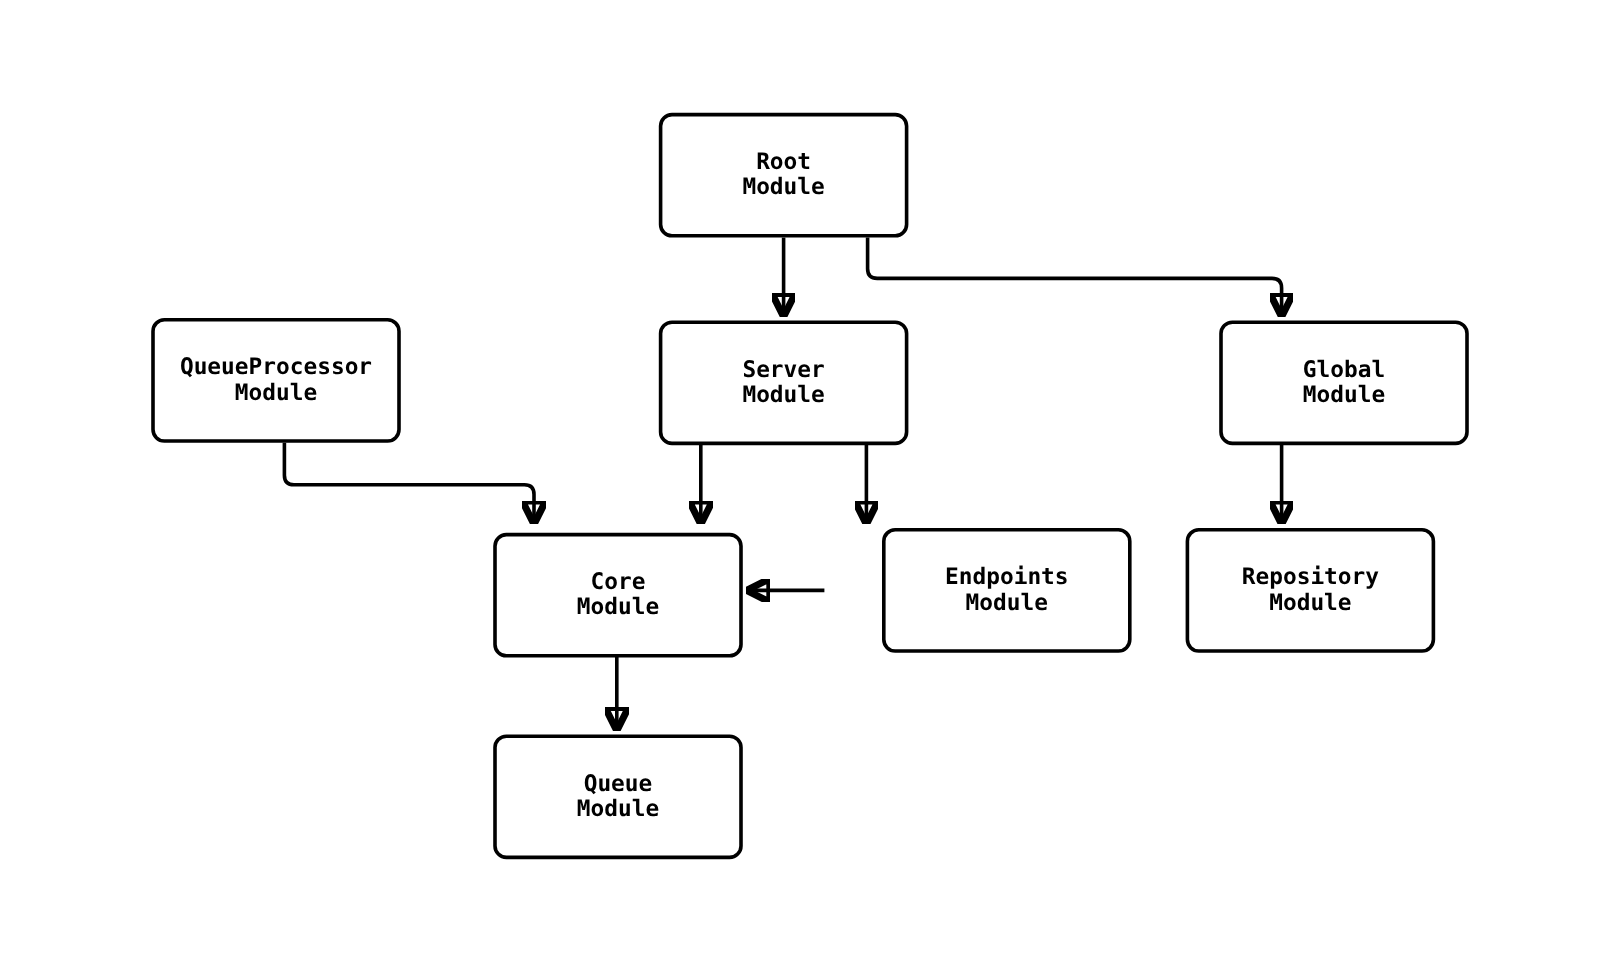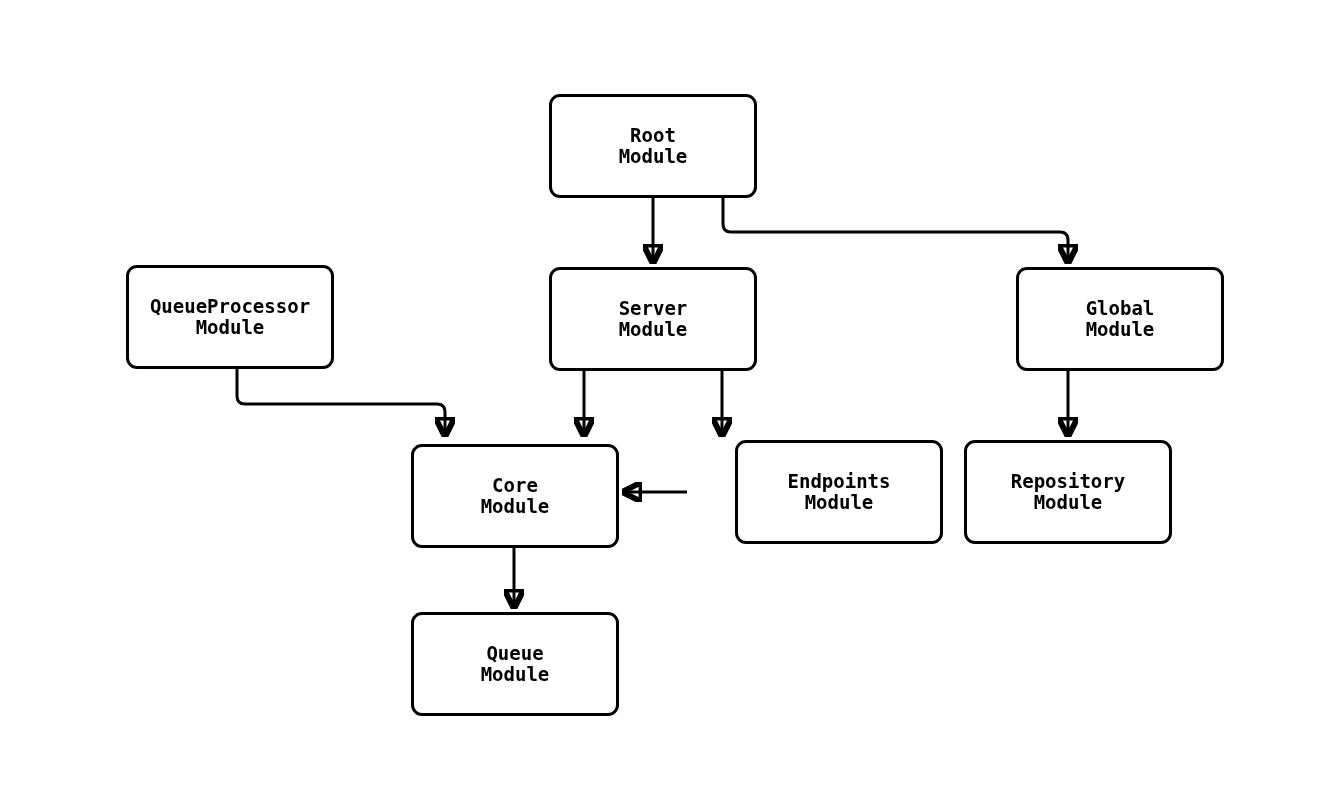--- a/index.html
+++ b/index.html
@@ -47,21 +47,21 @@
     white-space: nowrap;
   }
   .node span { display: block; }
 
   .node-root         { left: 549px;  top: 94px;  }
   .node-queueproc    { left: 126px;  top: 265px; }
   .node-server       { left: 549px;  top: 267px; text-align: right; }
   .node-global       { left: 1016px;  top: 267px; }
   .node-core         { left: 411px;  top: 444px; }
   .node-endpoints    { left: 703px;  top: 440px; margin-left: 32px; }
-  .node-repository   { left: 964px;  top: 440px; }
+  .node-repository   { left: 988px;  top: 440px; }
   .node-queue        { left: 411px;  top: 612px; }
 </style>
 </head>
 <body>
 
 <div class="stage">
 
   <svg class="edges-layer" width="1337" height="809" viewBox="0 0 1337 809" xmlns="http://www.w3.org/2000/svg">
     <defs>
       <marker id="arrowhead" viewBox="0 0 10 10" refX="9.5" refY="5" markerWidth="6.5" markerHeight="6.5" orient="auto" markerUnits="strokeWidth">

